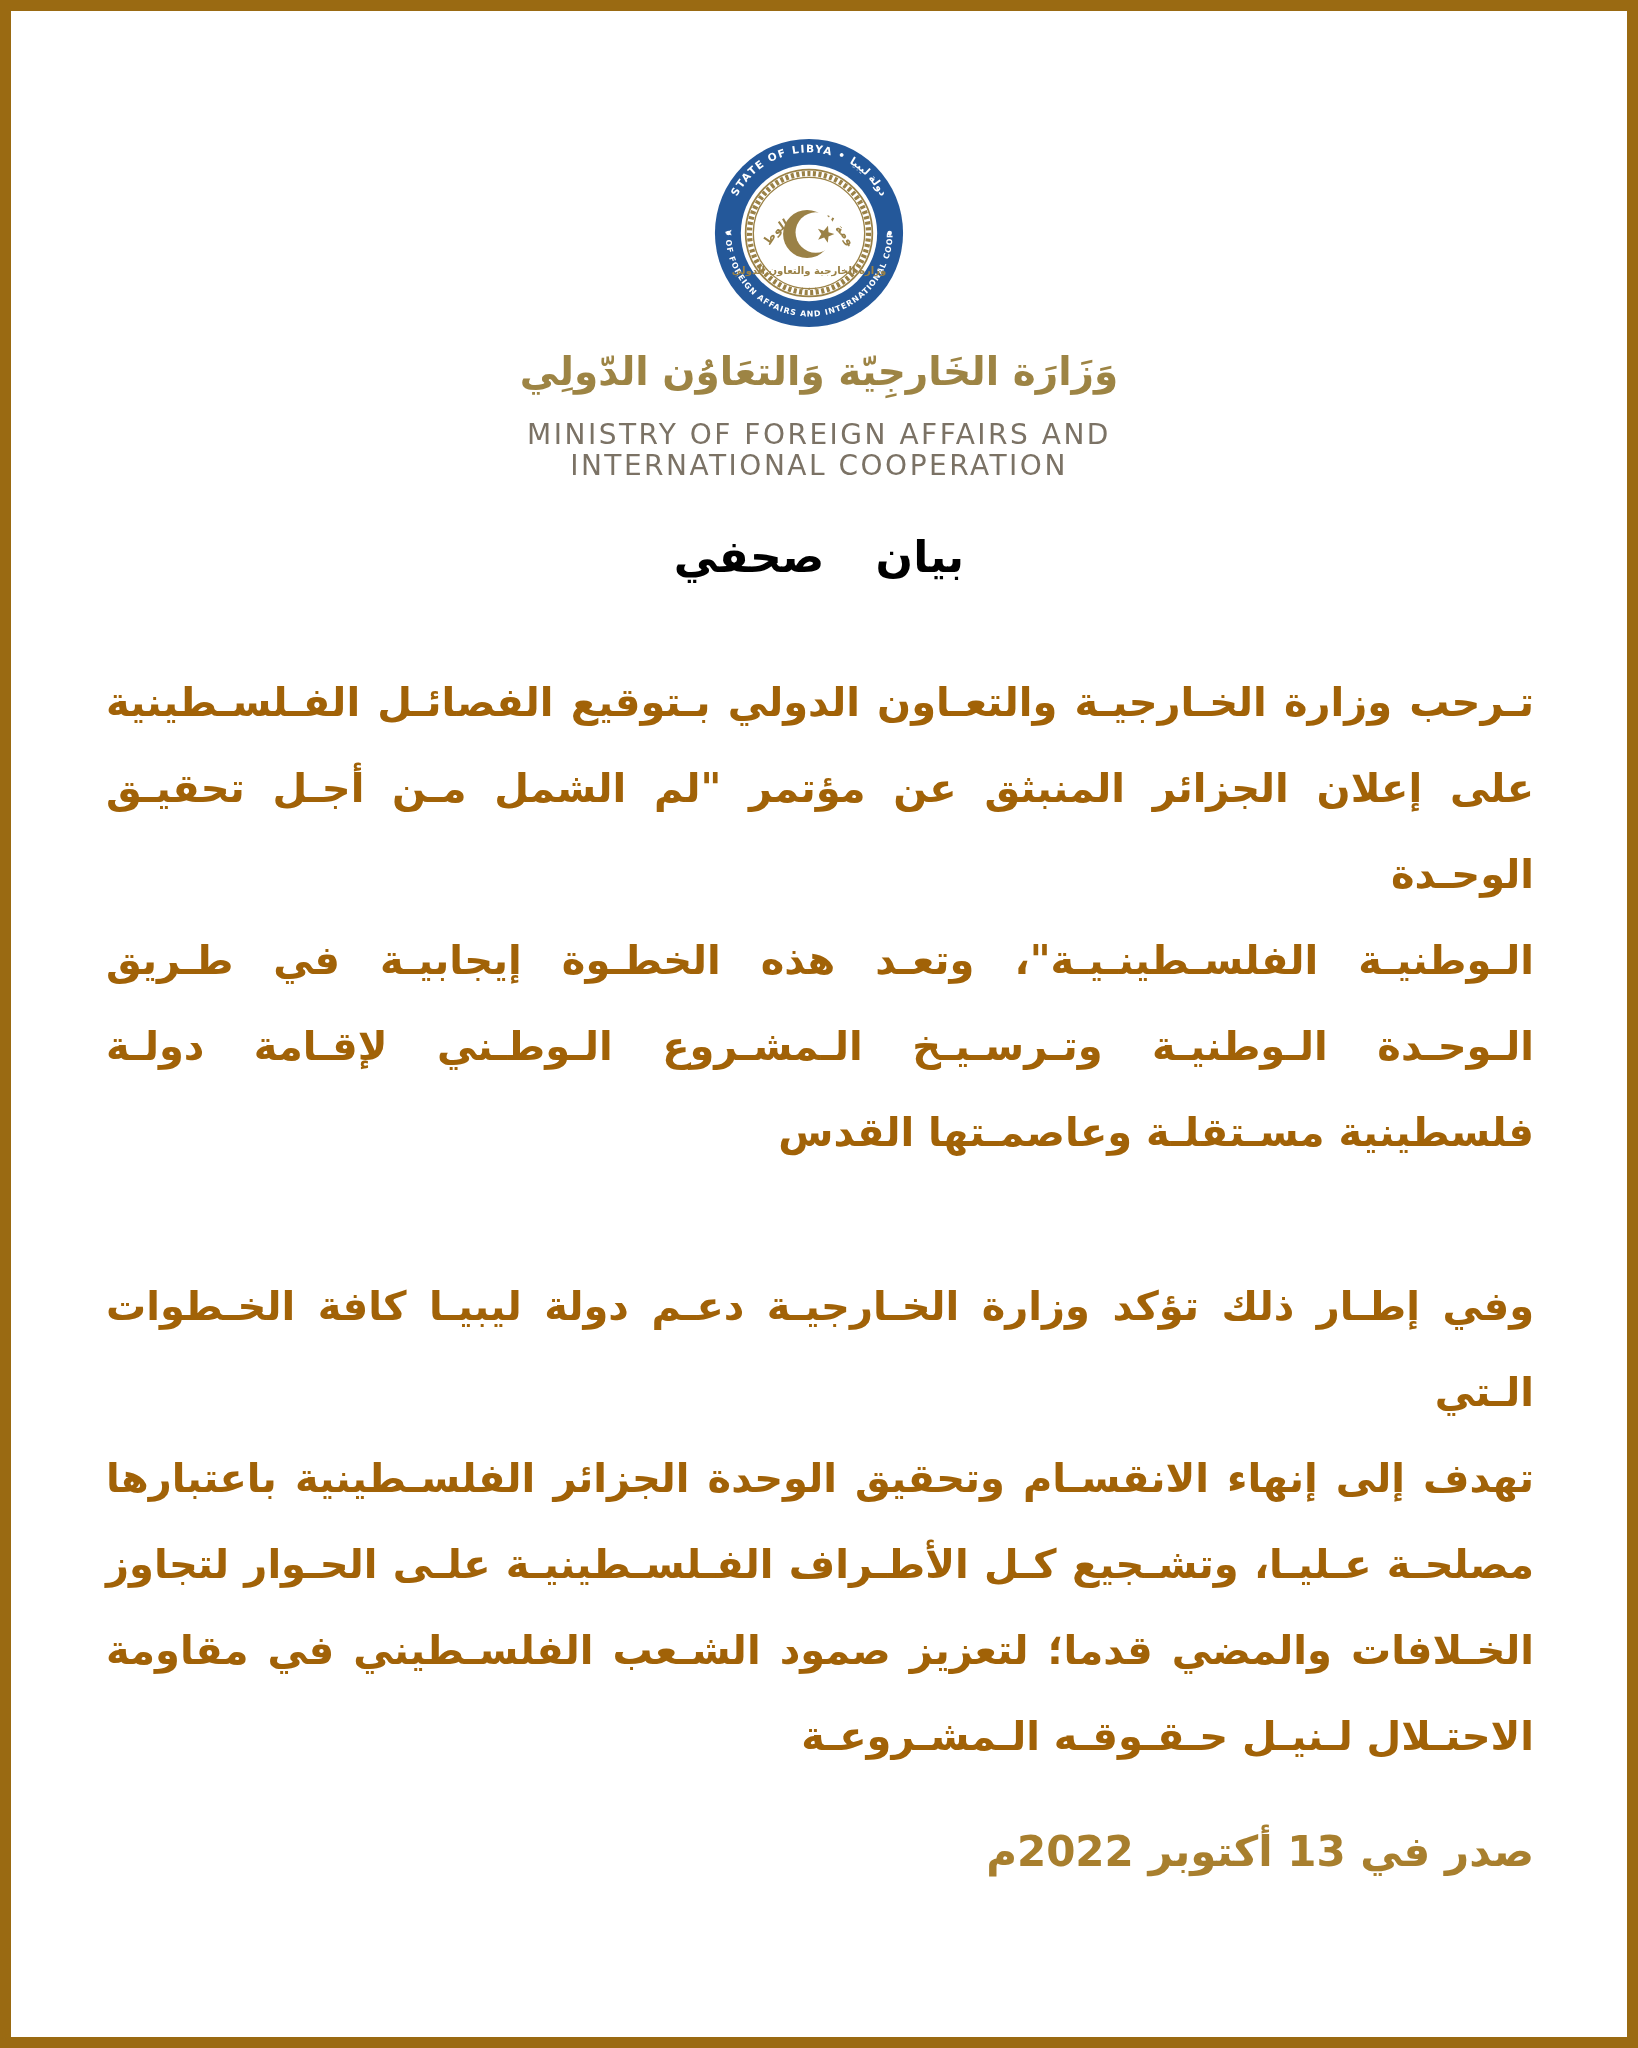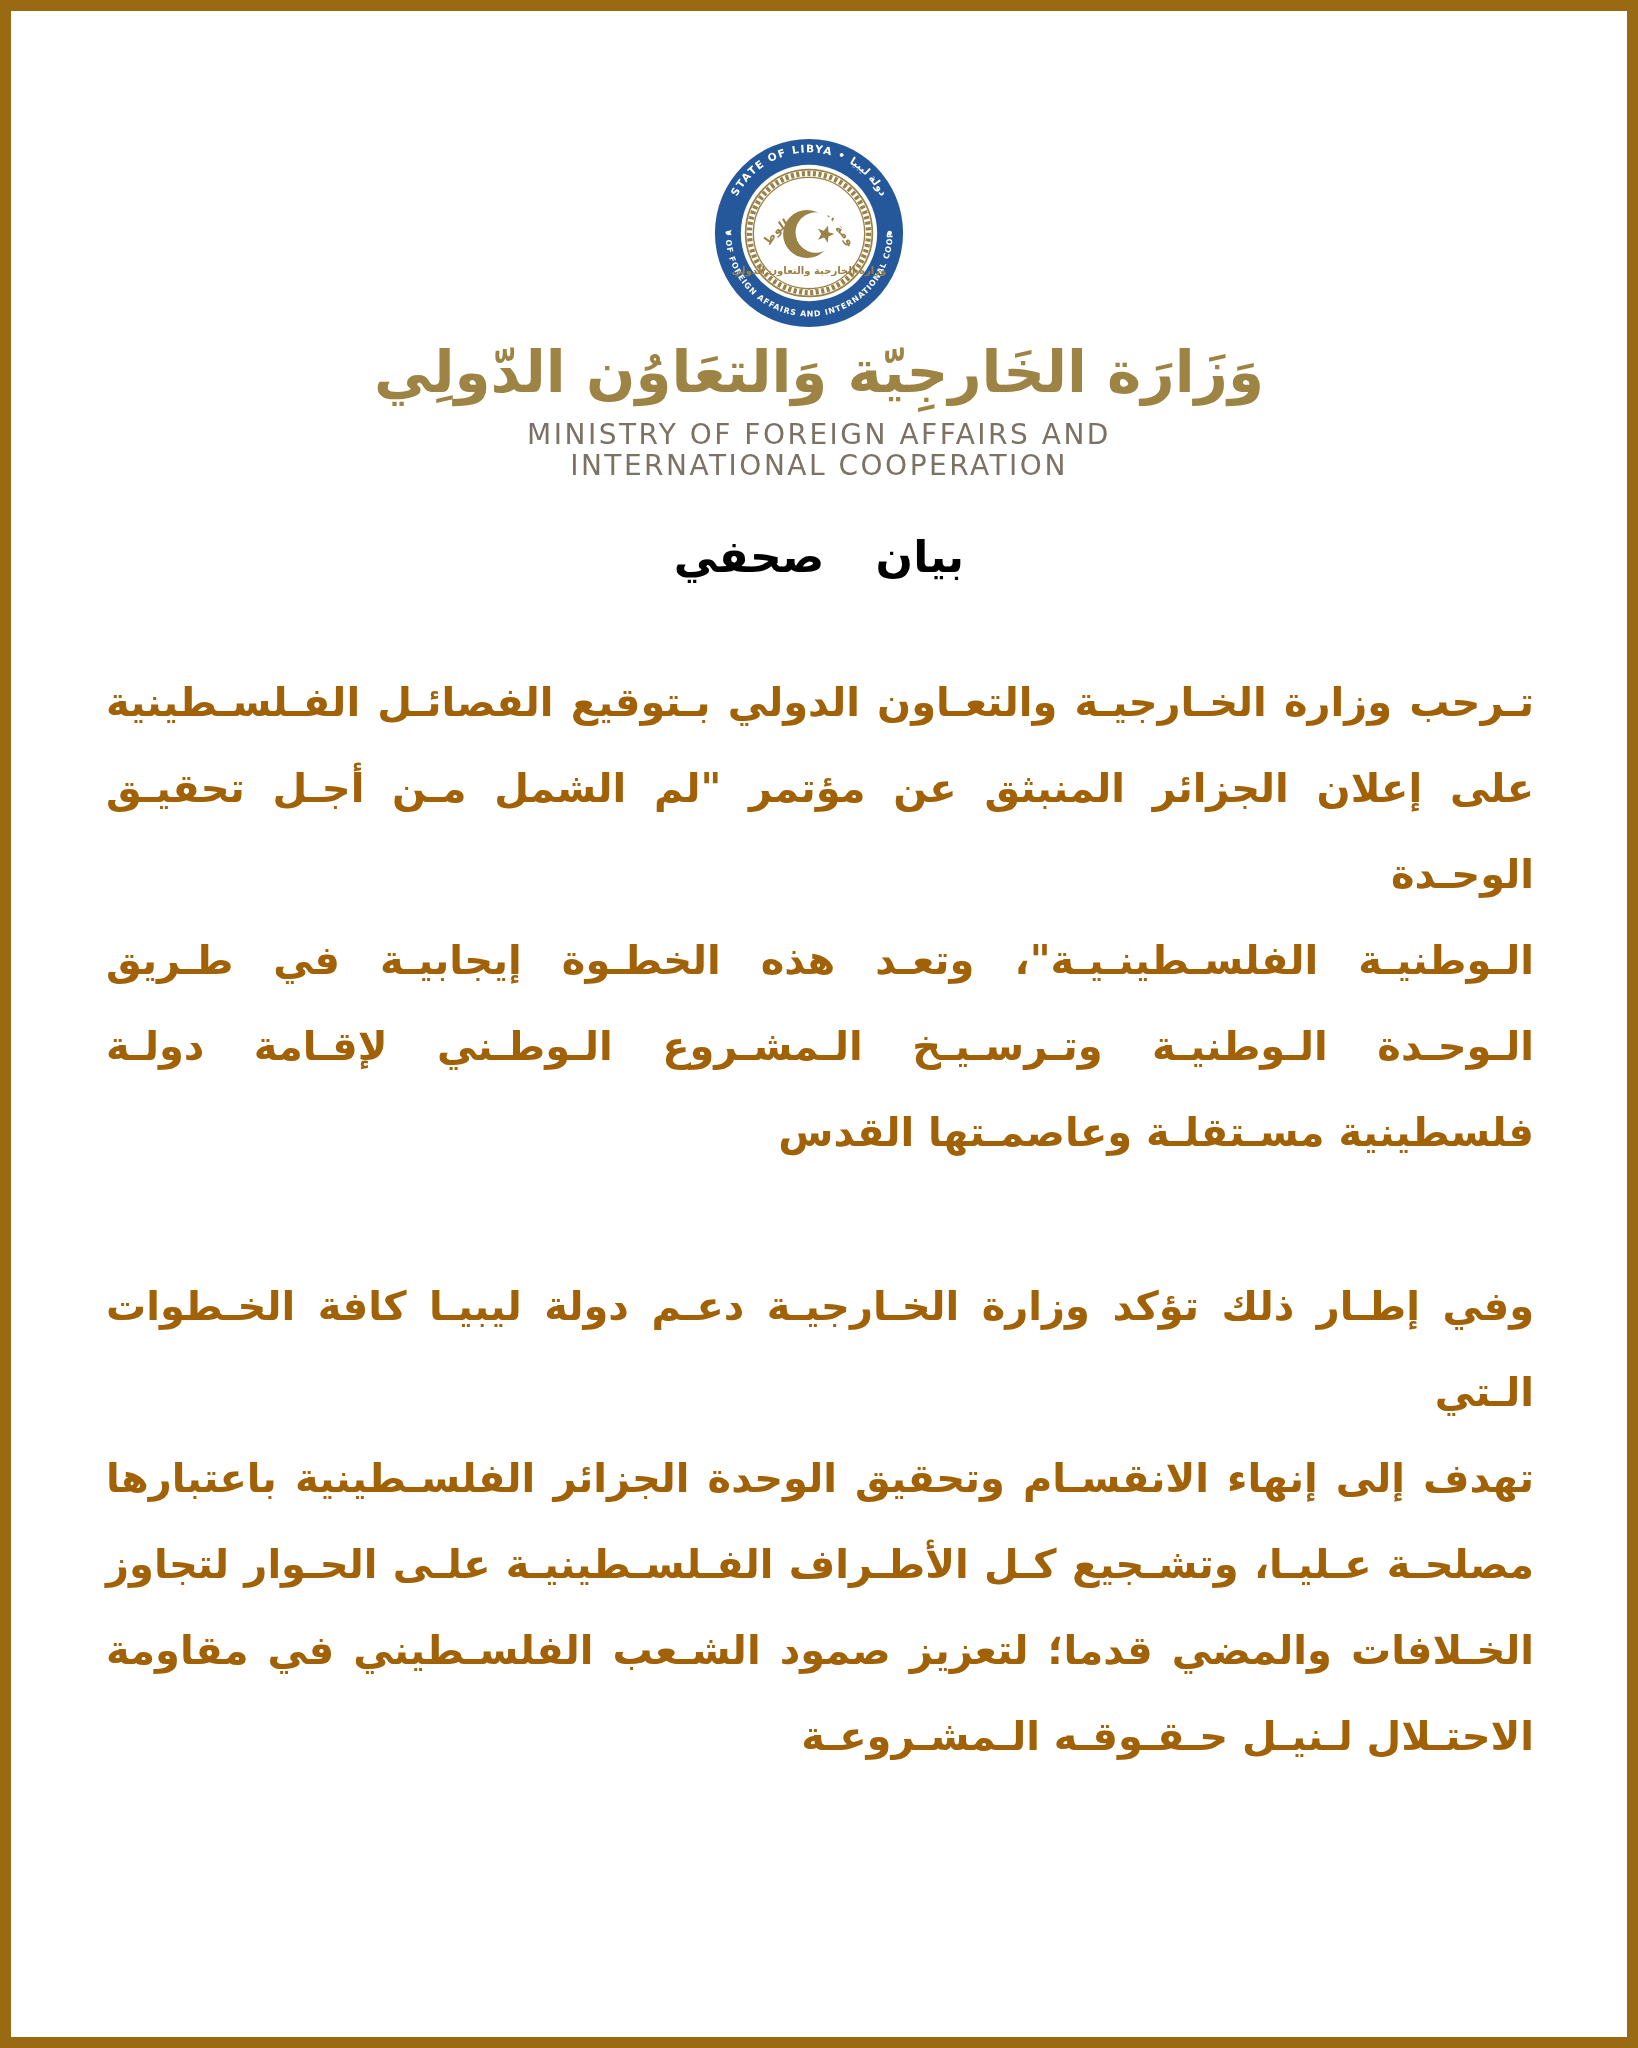--- a/index.html
+++ b/index.html
@@ -21,21 +21,21 @@
     width: 192px;
     height: 192px;
   }
   
   .calligraphy {
     position: absolute;
     left: 0; right: 0;
     top: 318px;
     text-align: center;
     direction: rtl;
-    font-size: 58px;
+    font-size: 39px;
     font-weight: bold;
     color: #9d8444;
     letter-spacing: 1px;
     line-height: 86px;
   }
   
   .ministry-en {
     position: absolute;
     left: 0; right: 0;
     top: 408px;
@@ -158,14 +158,15 @@
   </div>
 
   <div class="para para-2">
     <div class="line">وفي إطـار ذلك تؤكد وزارة الخـارجيـة دعـم دولة ليبيـا كافة الخـطوات الـتي</div>
     <div class="line">تهدف إلى إنهاء الانقسـام وتحقيق الوحدة الجزائر الفلسـطينية باعتبارها</div>
     <div class="line">مصلحـة عـليـا، وتشـجيع كـل الأطـراف الفـلسـطينيـة علـى الحـوار لتجاوز</div>
     <div class="line">الخـلافات والمضي قدما؛ لتعزيز صمود الشـعب الفلسـطيني في مقاومة</div>
     <div class="line last">الاحتـلال لـنيـل حـقـوقـه الـمشـروعـة</div>
   </div>
 
+  <div class="date-line">صدر في 13 أكتوبر 2022م</div>
 
 </div>
 
 </body></html>

